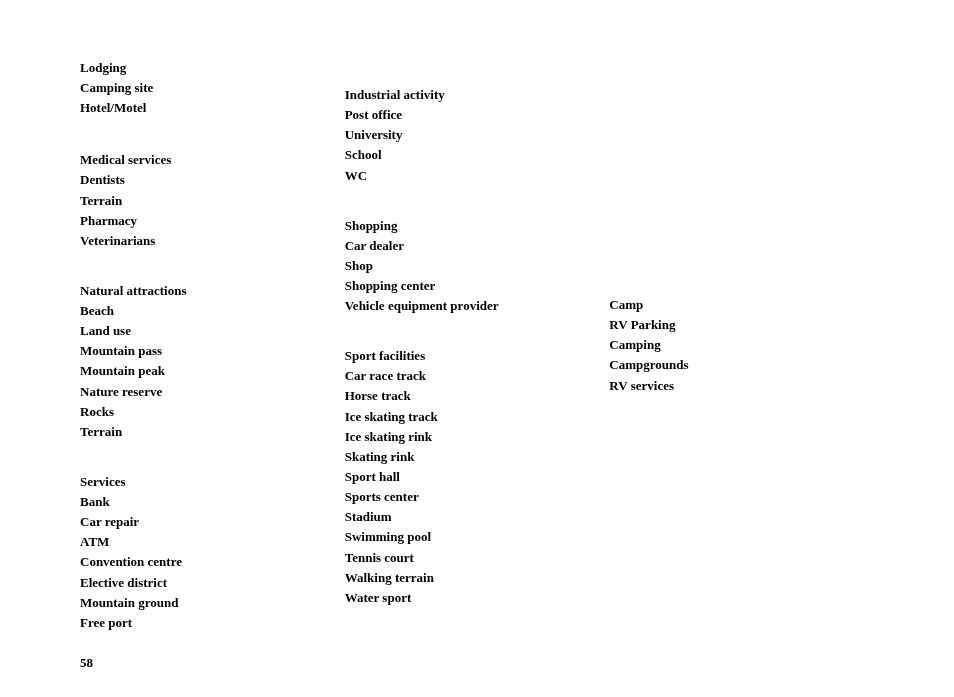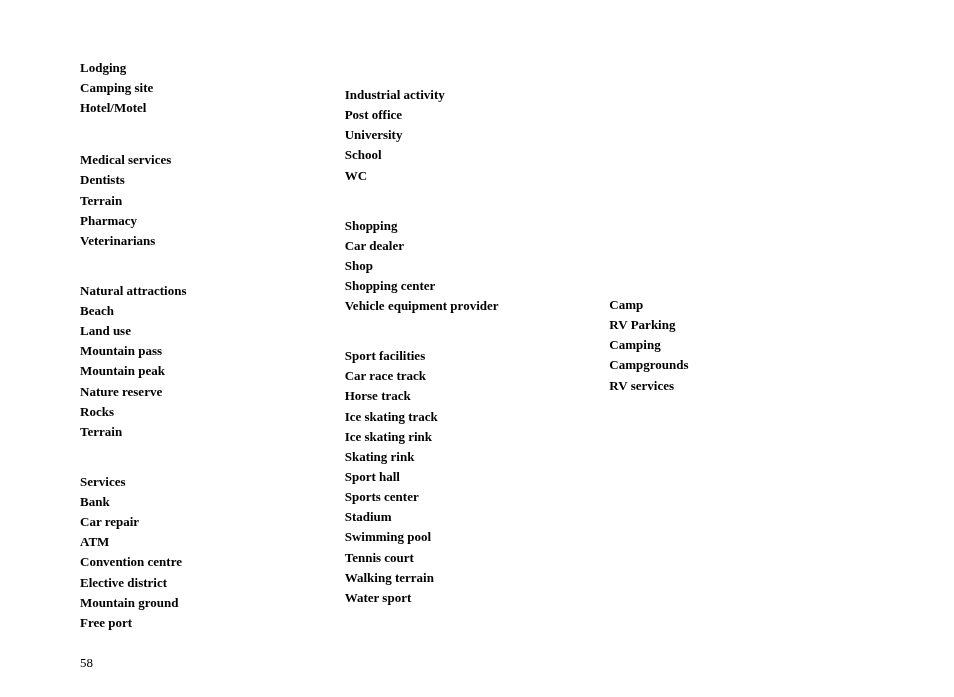--- a/index.html
+++ b/index.html
@@ -48,21 +48,21 @@
       line-height: 1.55;
       color: #000;
       font-weight: bold;
     }
 
     .page-number {
       position: absolute;
       bottom: 40px;
       left: 80px;
       font-size: 13px;
-      font-weight: normal;
+      font-weight: bold;
     }
 
     .spacer {
       height: 14px;
     }
   </style>
 </head>
 <body>
 
 <div class="page">

